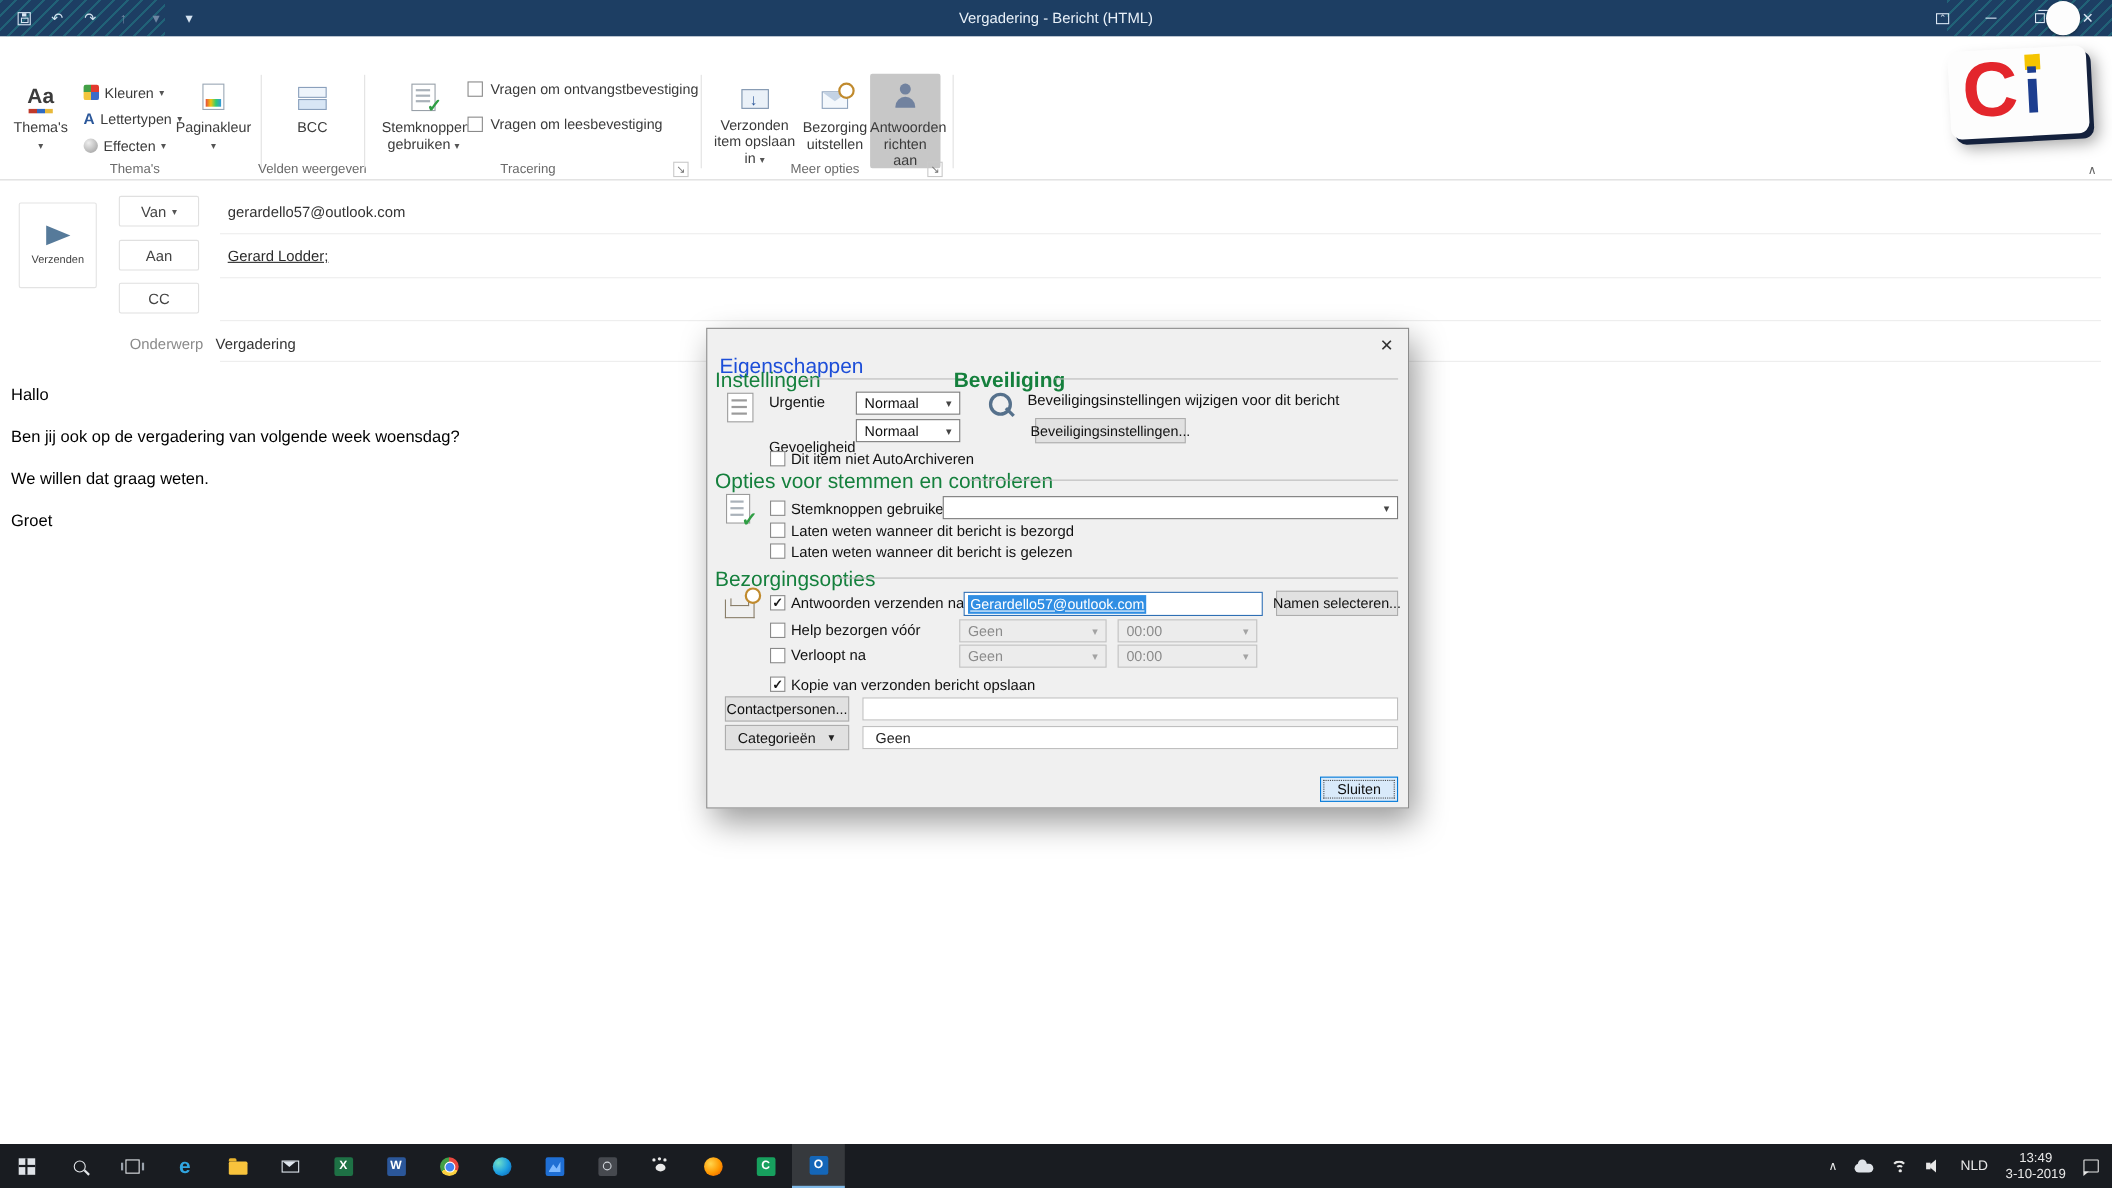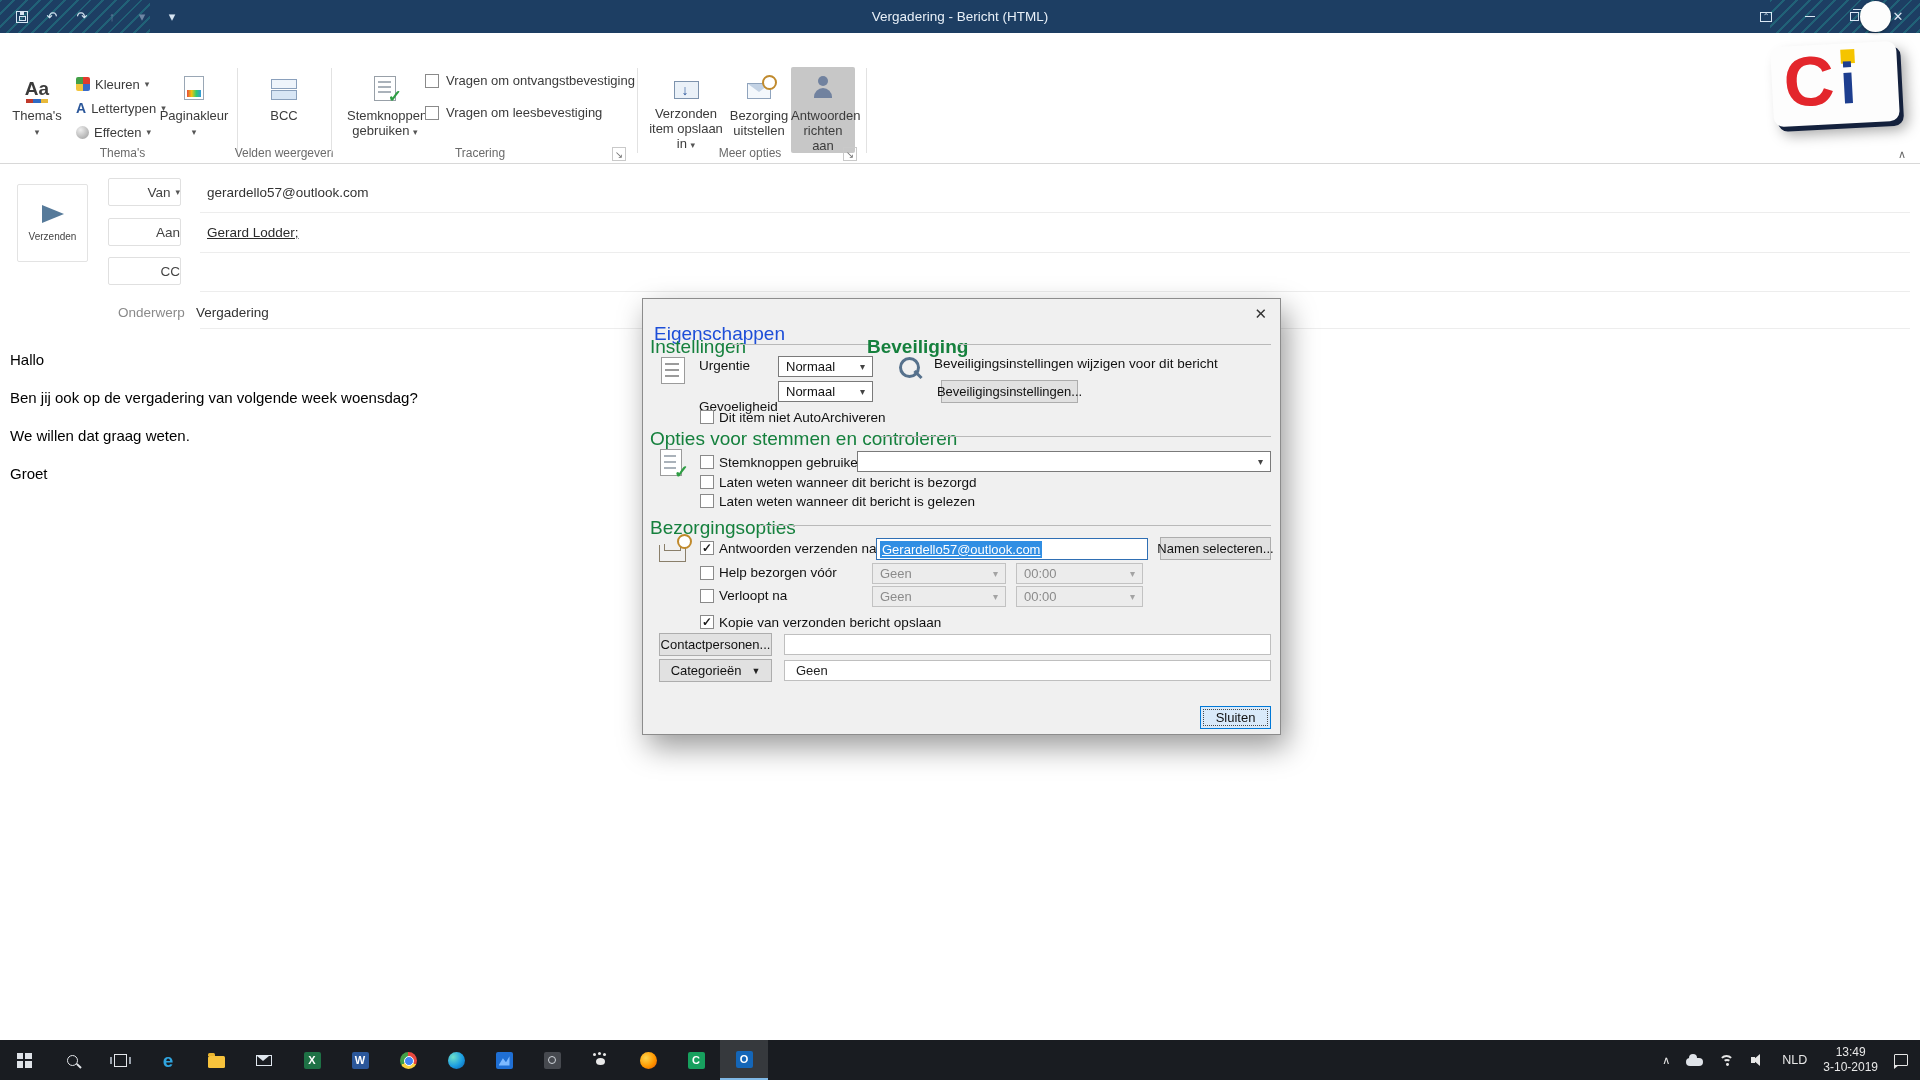--- a/index.html
+++ b/index.html
@@ -95,21 +95,21 @@
     border-radius:9px 9px 0 0; background:#71829f; }
 
   
   .send-btn { position:absolute; left:17px; top:184px; width:71px; height:78px; border:1px solid #e3e3e3;
     background:#fff; display:flex; flex-direction:column; align-items:center; justify-content:center; gap:8px;
     border-radius:2px; }
   .send-tri { width:0; height:0; border-top:9px solid transparent; border-bottom:9px solid transparent;
     border-left:22px solid #567a9a; }
   .send-lb { font-size:10px; color:#444; }
   .fbtn { position:absolute; left:108px; width:73px; height:28px; border:1px solid #e0e0e0; background:#fff;
-    display:flex; align-items:center; justify-content:flex-end; font-size:13.5px; color:#444; gap:5px; border-radius:2px; }
+    display:flex; align-items:center; justify-content:center; font-size:13.5px; color:#444; gap:5px; border-radius:2px; }
   .fval { position:absolute; left:207px; font-size:13.5px; color:#333; }
   .hsep { position:absolute; left:200px; width:1710px; height:1px; background:#ededed; }
   .subj-label { position:absolute; left:118px; top:305px; font-size:13.5px; color:#8a8a8a; }
   .subj-val { position:absolute; left:196px; top:305px; font-size:13.5px; color:#333; }
   .bodytext { position:absolute; font-size:15px; color:#000; left:10px; }
 
   
   .logo { position:absolute; left:1772px; top:44px; width:126px; height:80px; transform:rotate(-3deg); }
   .logo .card { position:absolute; inset:0; background:#fdfdfd; border-radius:10px;
     box-shadow:4px 5px 0 #14213d, 8px 9px 14px rgba(0,0,0,.35); }

